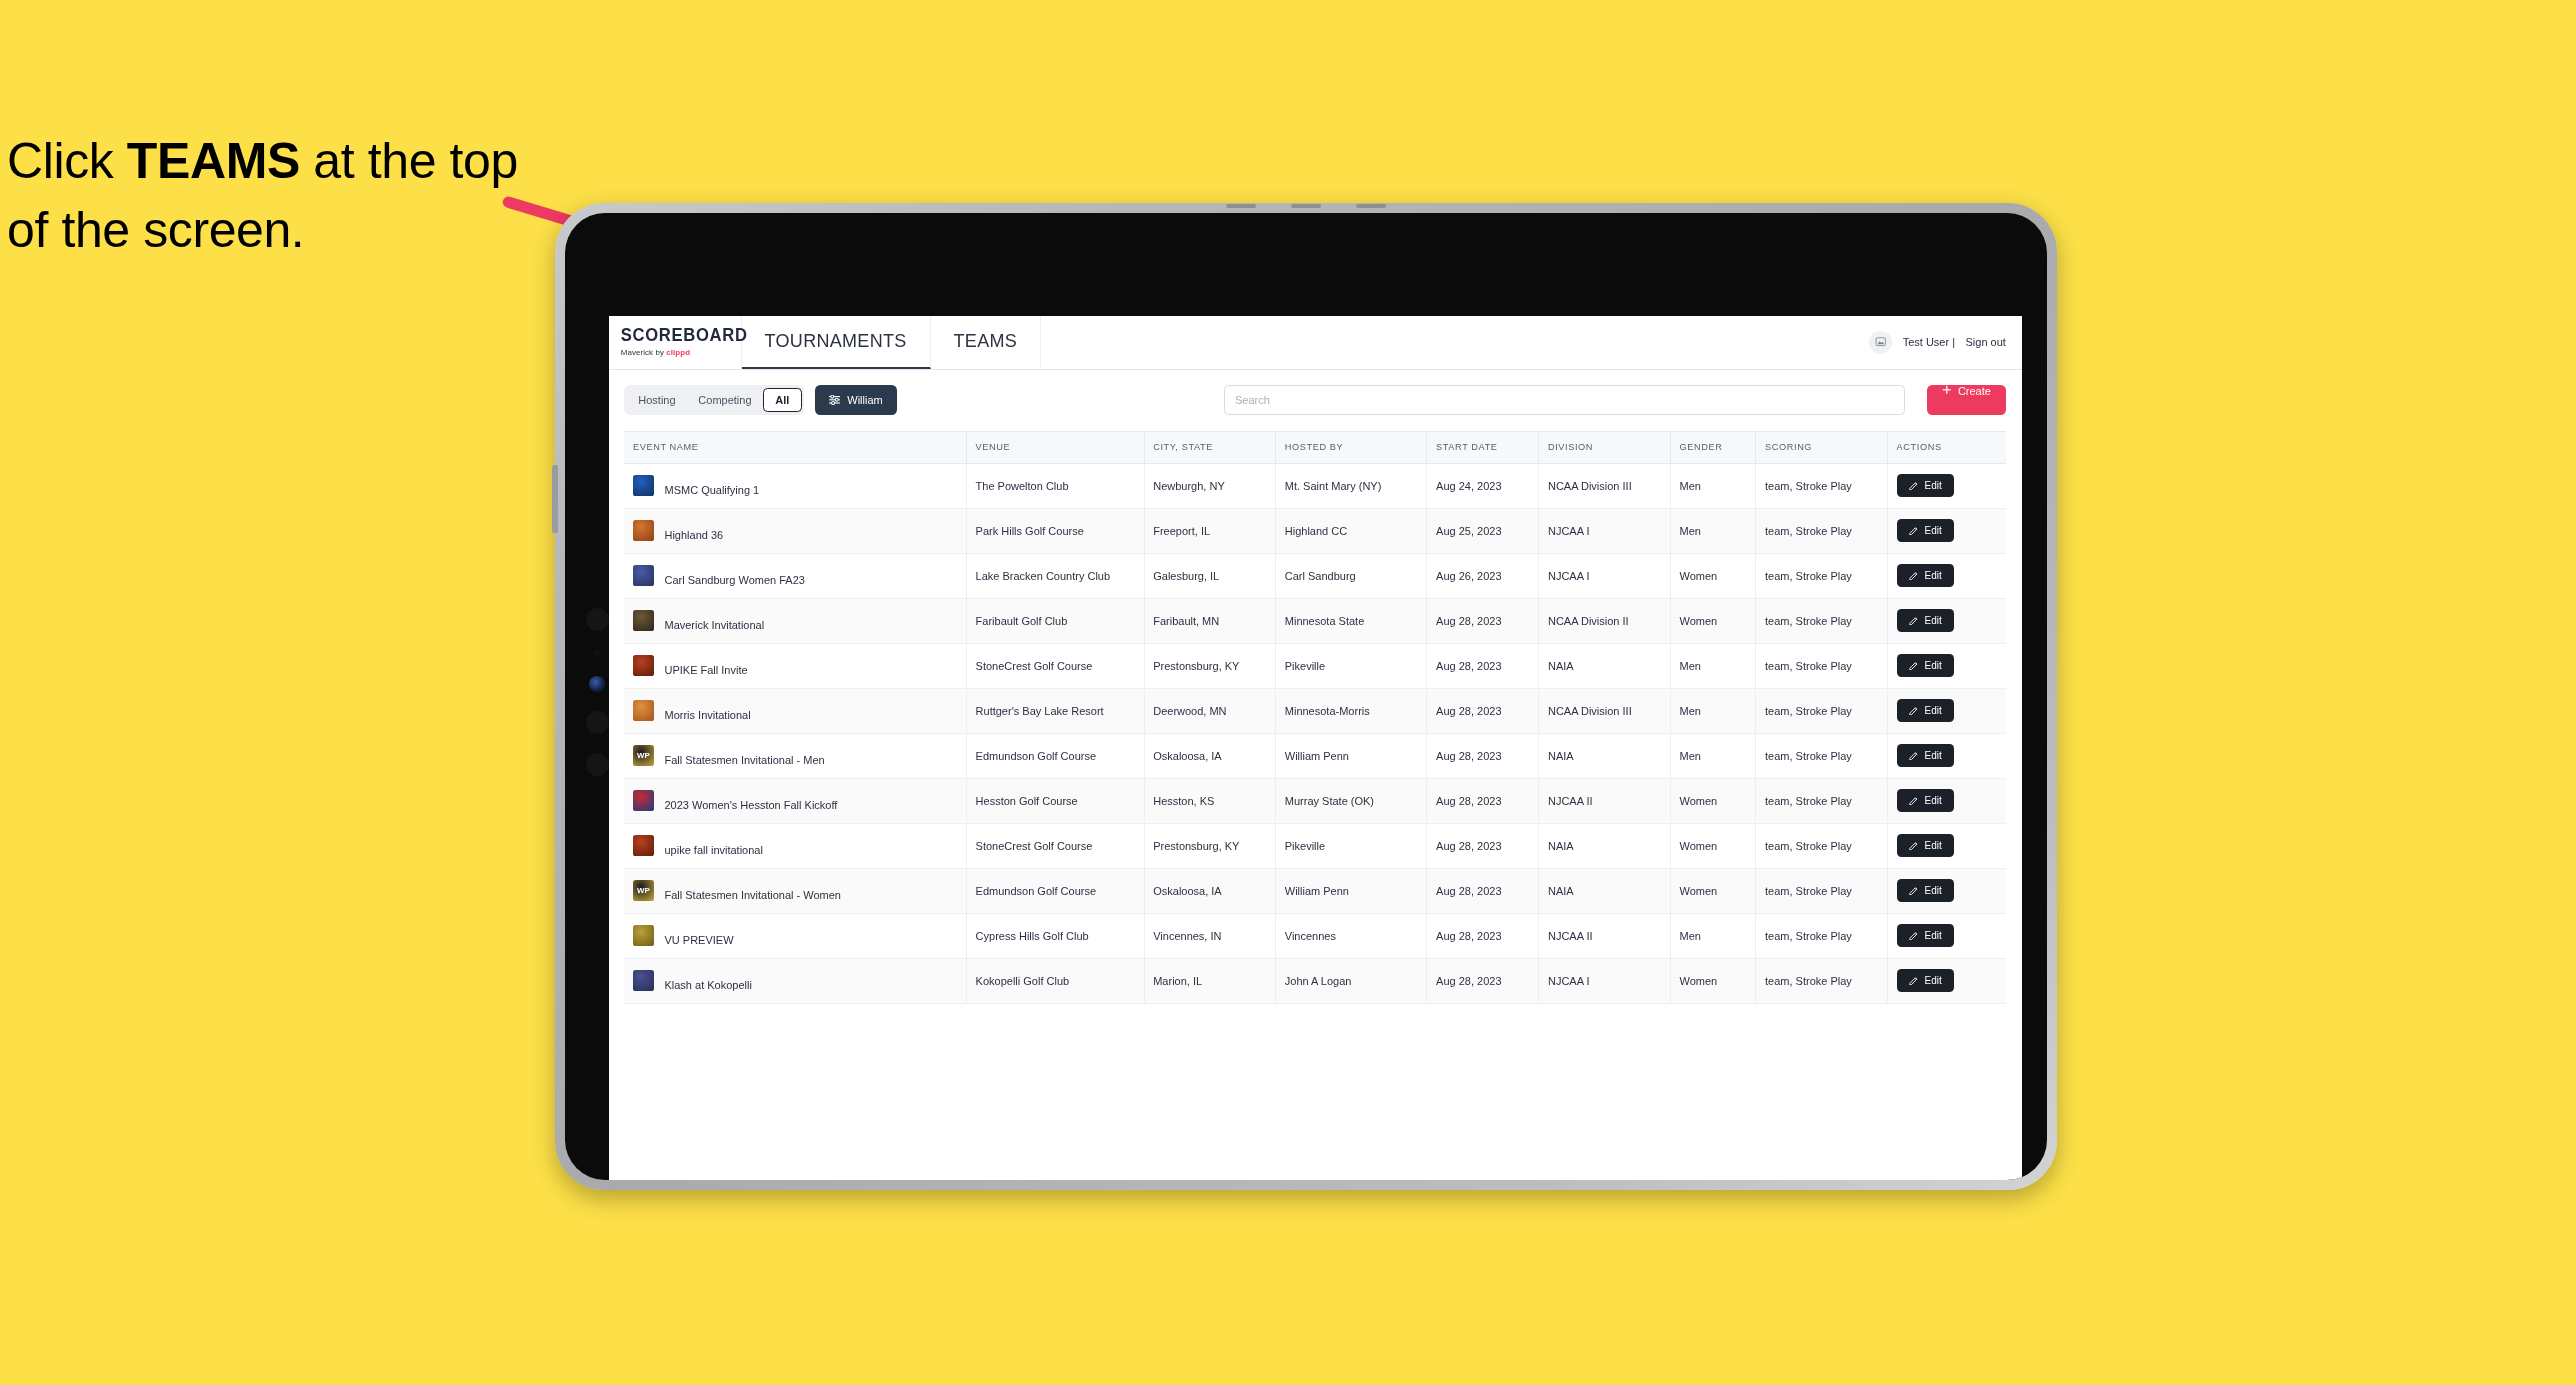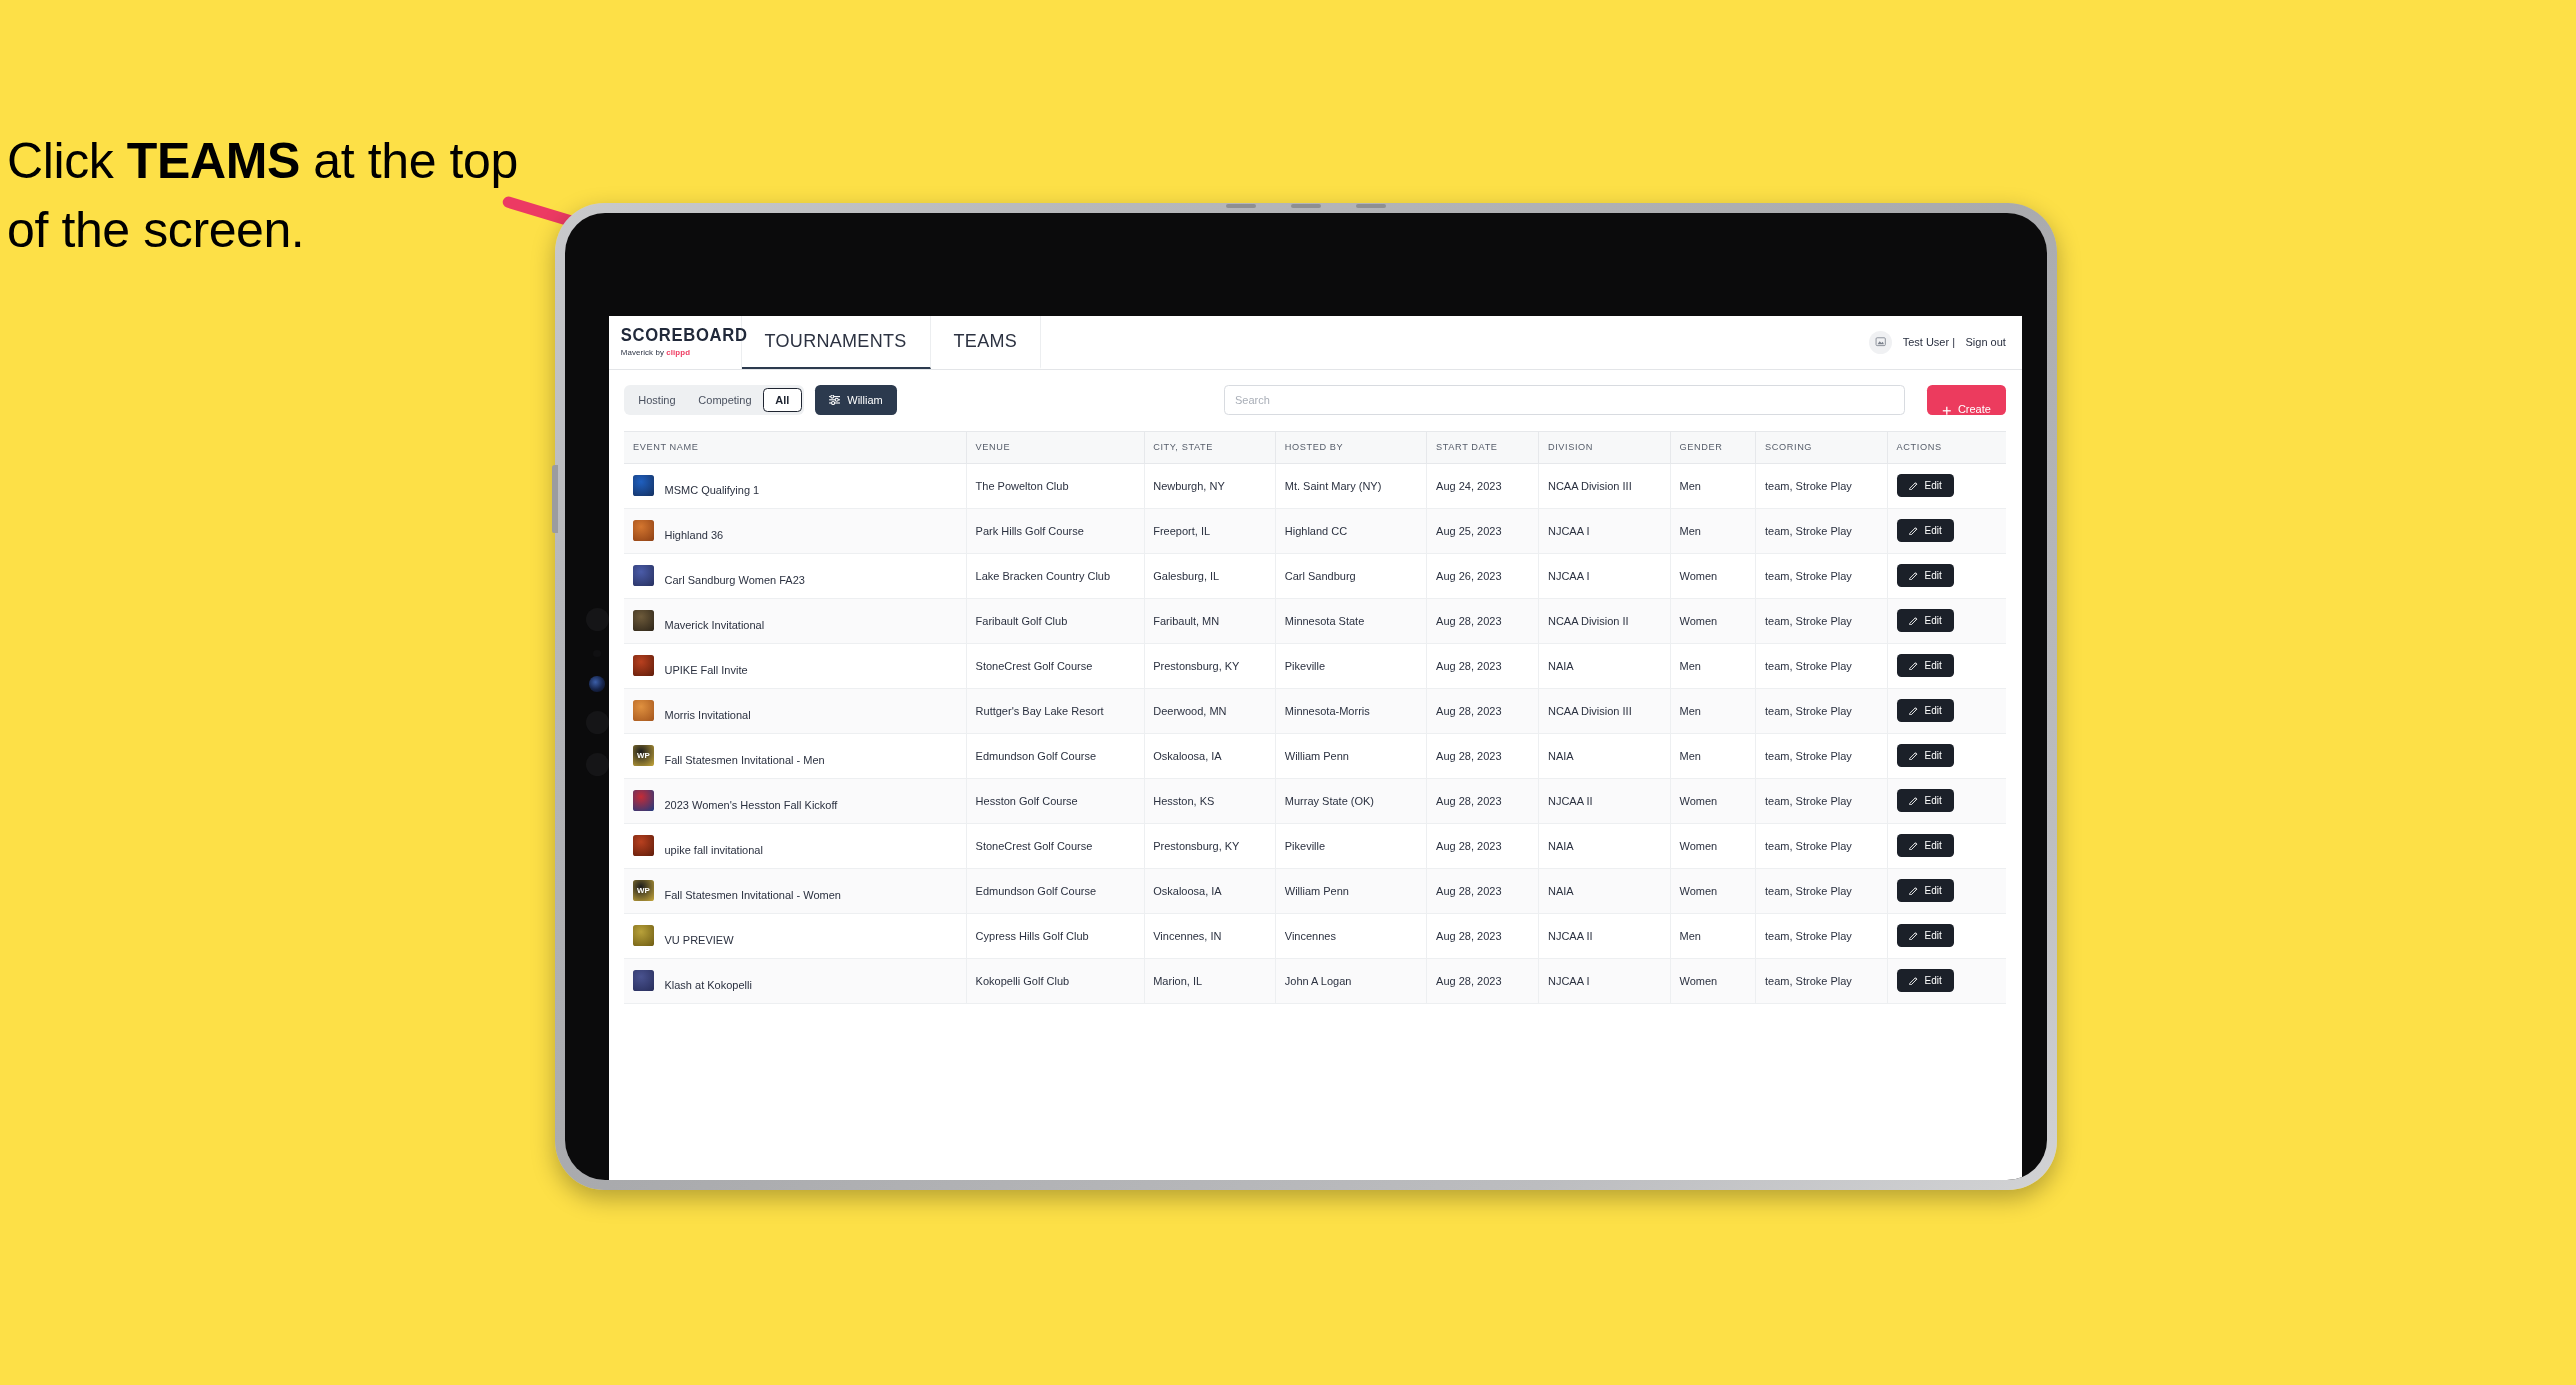--- a/index.html
+++ b/index.html
@@ -170,21 +170,21 @@
   .search-box input {
     border: none; outline: none; width: 100%;
     font-size: 11px; color: #2a3040;
     font-family: "Liberation Sans", sans-serif;
     background: transparent;
   }
   .search-box input::placeholder { color: #a9aeb7; }
 
   .create-btn {
     margin-left: 12.2px;
-    display: flex; align-items: flex-end; gap: 6.1px;
+    display: flex; align-items: flex-start; gap: 6.1px;
     height: 30px; padding: 0 15px;
     background: #ec3b5e; color: #fff;
     border-radius: 5.2px; font-size: 11px; font-weight: 500; cursor: pointer;
     border: none;
     font-family: "Liberation Sans", sans-serif;
   }
 
   
   .table-wrap { padding: 0 15.7px; }
   table { width: 100%; border-collapse: collapse; table-layout: fixed; }

